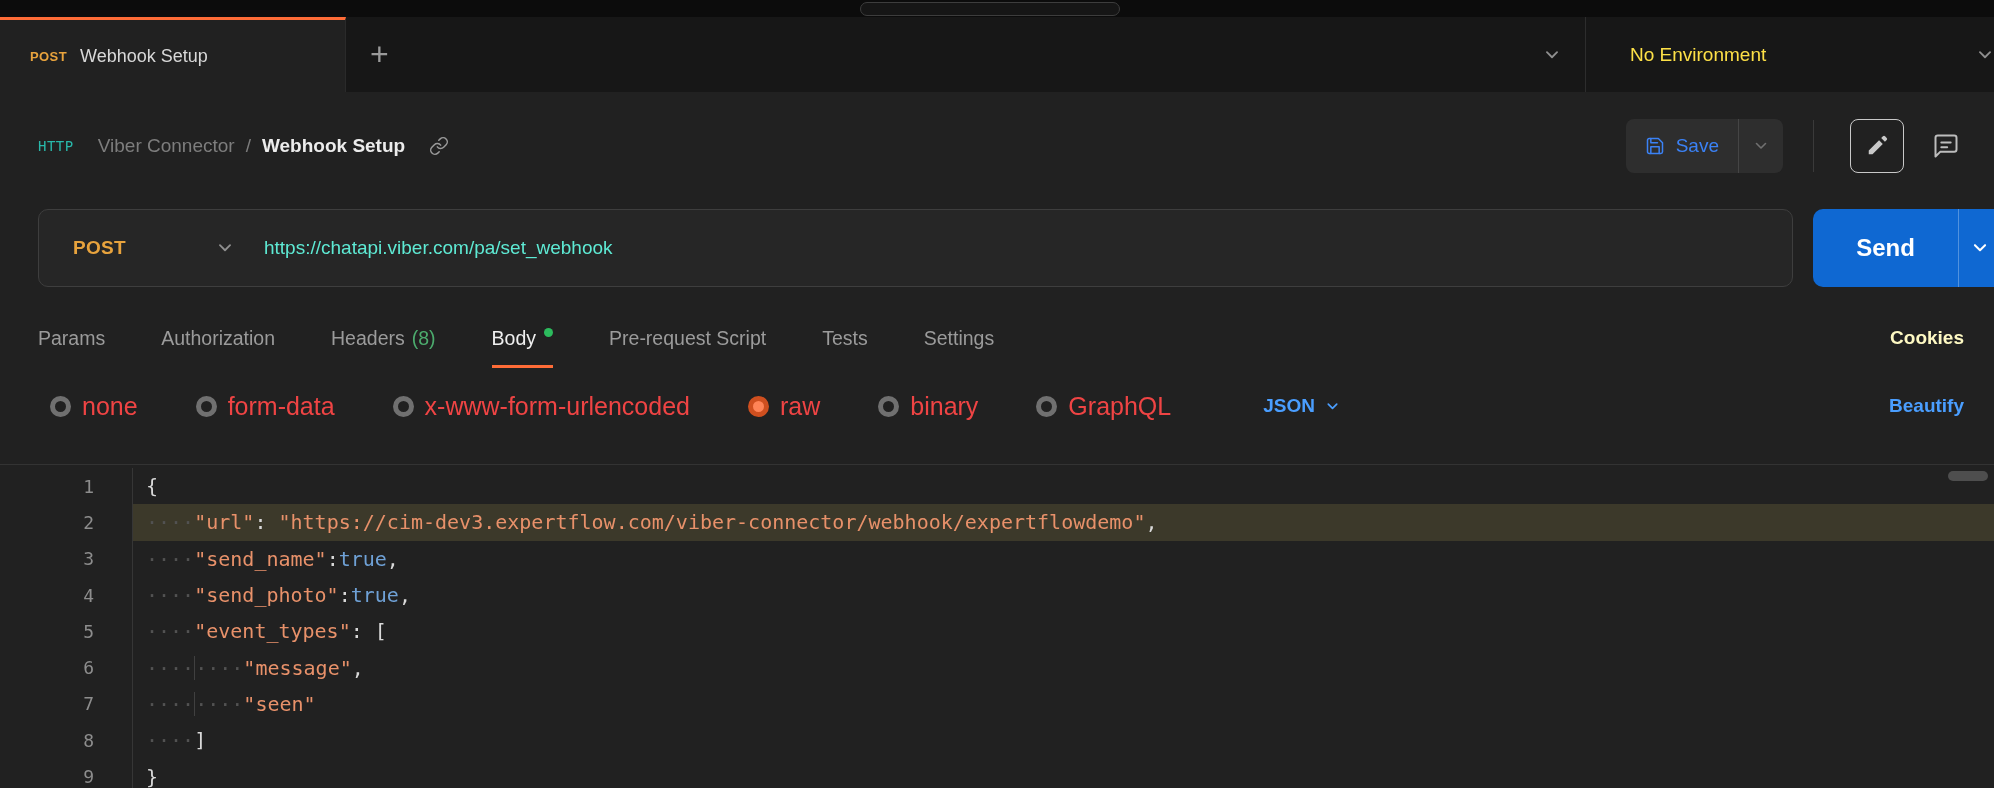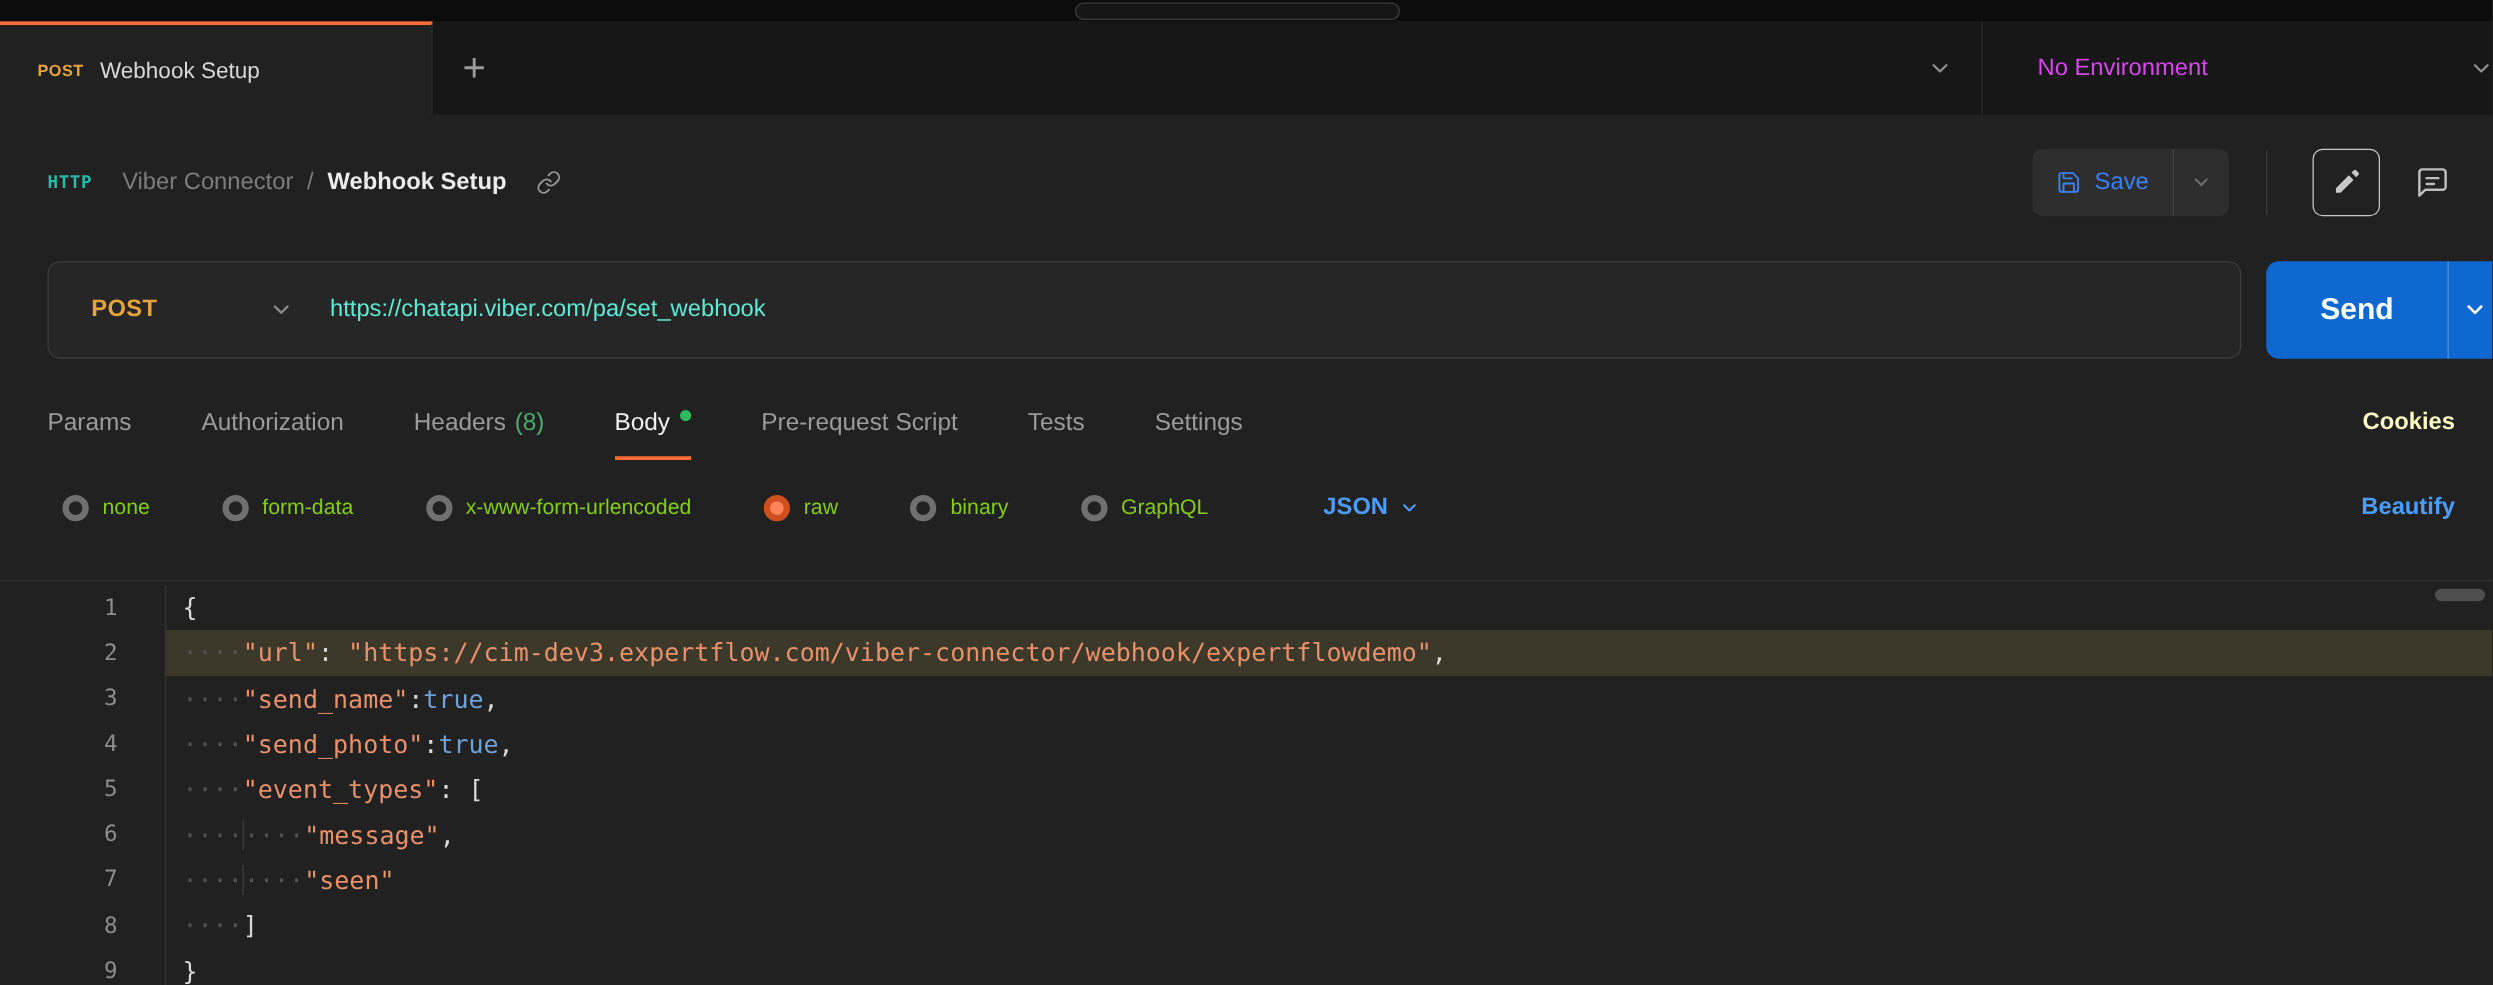--- a/index.html
+++ b/index.html
@@ -16,28 +16,28 @@
   .tabstrip{position:absolute;left:0;top:17px;width:100%;height:75px;background:#171717;
     display:flex;align-items:stretch;overflow:hidden}
   .request-tab{width:346px;flex:none;background:#212121;border-top:3px solid #ff6c37;
     border-right:1px solid #2a2a2a;display:flex;align-items:center;padding:0 20px 0 30px;gap:13px;cursor:pointer}
   .tab-method{font-size:13px;font-weight:700;color:#e8a33d;letter-spacing:.4px}
   .tab-title{font-size:18px;color:#d8d8d8;white-space:nowrap}
   .new-tab{margin-left:24px;align-self:center;background:none;border:none;color:#9a9a9a;
     font-size:32px;font-weight:300;line-height:0.9;cursor:pointer}
   .tablist-chevron{margin-left:auto;align-self:center;color:#8f8f8f;margin-right:24px;cursor:pointer}
   .env-section{width:409px;flex:none;border-left:1px solid #2d2d2d;display:flex;align-items:center;
-    padding:0 6px 0 44px;color:#d946ef;font-size:19px;cursor:pointer}
+    padding:0 6px 0 44px;color:#fde047;font-size:19px;cursor:pointer}
   .env-label{flex:1;white-space:nowrap}
   .env-chevron{color:#8f8f8f;margin-right:-6px}
 
   
   .breadcrumb-row{position:absolute;left:0;top:92px;width:100%;height:108px;
     display:flex;align-items:center;padding:0 26px 0 38px}
-  .http-badge{color:#29b8aa;font-family:"DejaVu Sans Mono",monospace;font-weight:700;
+  .http-badge{color:#29b8aa;font-family:"DejaVu Sans Mono",monospace;font-weight:400;
     font-size:14px;letter-spacing:.5px}
   .crumb-collection{margin-left:24px;color:#7d7d7d;font-size:19px;cursor:pointer;white-space:nowrap}
   .crumb-sep{margin:0 11px;color:#7d7d7d;font-size:19px}
   .crumb-name{color:#ececec;font-size:19px;font-weight:700;white-space:nowrap}
   .link-icon{margin-left:24px;color:#9a9a9a;display:flex;cursor:pointer}
   .header-actions{margin-left:auto;display:flex;align-items:center}
   .save-btn{display:flex;align-items:stretch;height:54px;background:#2e2e2e;border-radius:8px;overflow:hidden;cursor:pointer}
   .save-main{display:flex;align-items:center;gap:11px;padding:0 19px;color:#3b82f6;font-size:19px}
   .save-chevron{width:45px;display:flex;align-items:center;justify-content:center;
     border-left:1px solid #454545;color:#707070}
@@ -70,21 +70,21 @@
   .req-tab.active::after{content:'';position:absolute;left:0;right:0;bottom:0;height:3px;background:#ff6c37}
   .body-dot{width:9px;height:9px;border-radius:50%;background:#2cbb5d;margin-left:8px;transform:translateY(-6px)}
   .cookies{margin-left:auto;display:flex;align-items:center;color:#fef9c3;font-size:19px;font-weight:600;cursor:pointer}
 
   
   .body-type-row{position:absolute;left:0;top:378px;width:100%;height:56px;display:flex;align-items:center;
     padding:0 30px 0 50px}
   .radio-item{display:flex;align-items:center;gap:11px;margin-right:58px;cursor:pointer;white-space:nowrap}
   .radio{width:21px;height:21px;border-radius:50%;border:5px solid #707070;background:transparent;flex:none}
   .radio-item.selected .radio{border-color:#cf4f1f;background:#ff8457}
-  .radio-label{font-size:17px;color:#84cc16}
+  .radio-label{font-size:25px;color:#ef4444}
   .format-select{display:flex;align-items:center;gap:10px;margin-left:34px;color:#4a9eff;
     font-size:19px;font-weight:700;cursor:pointer}
   .beautify{margin-left:auto;color:#4a9eff;font-size:19px;font-weight:600;cursor:pointer}
 
   
   .editor{position:absolute;left:0;top:464px;width:100%;height:324px;border-top:1px solid #333;
     background:#212121;font-family:"DejaVu Sans Mono",monospace;overflow:hidden;padding-top:3px}
   .code-line{display:flex;height:36.3px}
   .ln{width:133px;flex:none;align-self:stretch;display:flex;align-items:center;justify-content:flex-end;
     padding-right:38px;font-size:18px;color:#8d8d8d;border-right:1px solid #363636}

